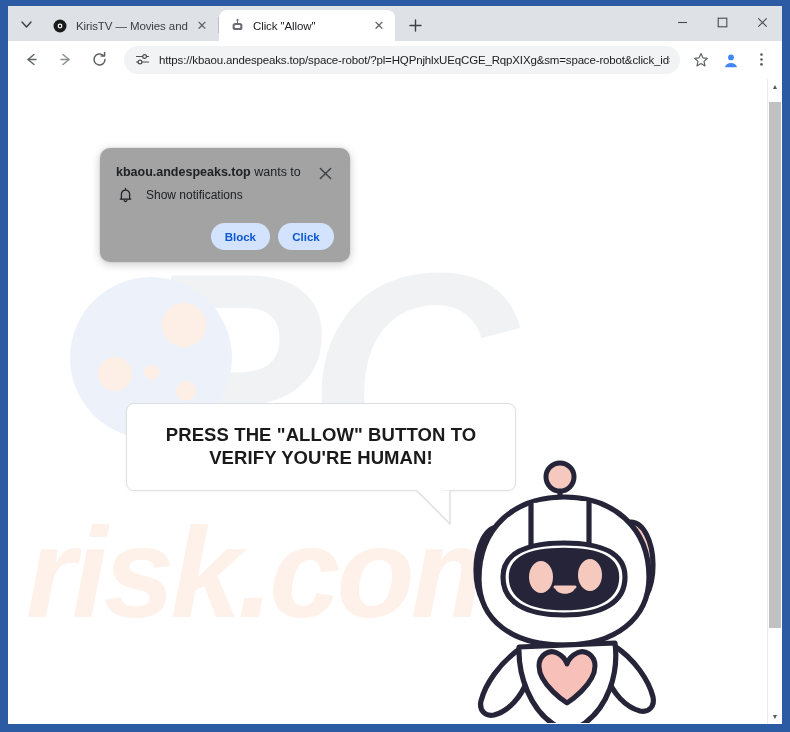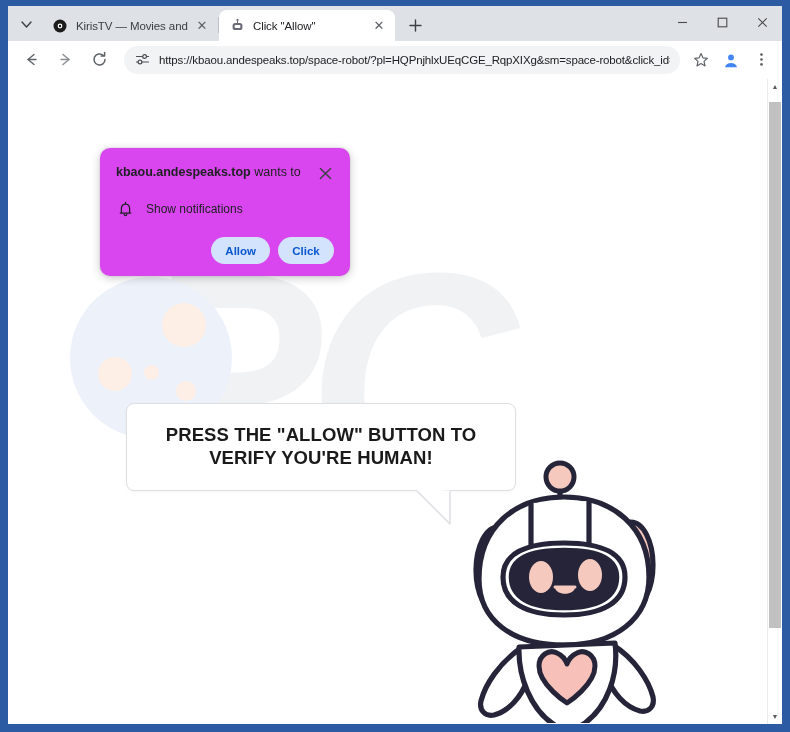--- a/index.html
+++ b/index.html
@@ -273,21 +273,21 @@
     width: 240px;
     height: 296px;
   }
 
   
   .perm-dialog {
     position: absolute;
     left: 92px;
     top: 69px;
     width: 250px;
-    background: #d946ef;
+    background: #a3a3a3;
     border-radius: 10px;
     box-shadow: 0 2px 10px rgba(0,0,0,0.22), 0 0 0 1px rgba(0,0,0,0.04);
     padding: 16px 16px 12px 16px;
     z-index: 50;
   }
   .perm-header {
     display: flex;
     align-items: flex-start;
     justify-content: space-between;
   }
@@ -300,21 +300,21 @@
   .perm-title b { font-weight: bold; }
   .perm-close {
     width: 18px; height: 18px;
     flex: none;
     display: flex; align-items: center; justify-content: center;
     color: #3c4043;
   }
   .perm-row {
     display: flex;
     align-items: center;
-    margin-top: 18px;
+    margin-top: 4px;
   }
   .perm-bell {
     width: 18px; height: 18px;
     flex: none;
     margin-right: 12px;
     display: flex; align-items: center; justify-content: center;
     color: #202124;
   }
   .perm-row-label {
     font-size: 12px;
@@ -495,20 +495,21 @@
           <circle cx="7.5" cy="2.6" r="1.35" fill="#5f6368"></circle>
           <circle cx="7.5" cy="7.5" r="1.35" fill="#5f6368"></circle>
           <circle cx="7.5" cy="12.4" r="1.35" fill="#5f6368"></circle>
         </svg>
       </div>
     </div>
 
     <div class="page">
 
       <div class="wm-pc">PC</div>
+      <div class="wm-risk">risk.com</div>
 
       <div class="planet">
         <div class="crater" style="left:92px; top:26px; width:44px; height:44px;"></div>
         <div class="crater" style="left:28px; top:80px; width:34px; height:34px;"></div>
         <div class="crater" style="left:74px; top:88px; width:15px; height:15px;"></div>
         <div class="crater" style="left:106px; top:104px; width:20px; height:20px;"></div>
       </div>
 
       <div class="bubble">
         <div class="bubble-text">PRESS THE "ALLOW" BUTTON TO VERIFY YOU'RE HUMAN!</div>
@@ -593,21 +594,21 @@
           <span class="perm-bell">
             <svg width="15" height="16" viewBox="0 0 15 16">
               <path d="M7.5 1.3 V2.6 M3.4 12 V7.2 C3.4 4.9 5.2 3 7.5 3 C9.8 3 11.6 4.9 11.6 7.2 V12 M2.2 12 H12.8" fill="none" stroke="#202124" stroke-width="1.25" stroke-linecap="round" stroke-linejoin="round"></path>
               <path d="M6.1 13.2 C6.3 14.1 6.9 14.6 7.5 14.6 C8.1 14.6 8.7 14.1 8.9 13.2" fill="none" stroke="#202124" stroke-width="1.25" stroke-linecap="round"></path>
             </svg>
           </span>
           <span class="perm-row-label">Show notifications</span>
         </div>
 
         <div class="perm-actions">
-          <button class="perm-btn">Allow</button>
+          <button class="perm-btn">Block</button>
           <button class="perm-btn">Click</button>
         </div>
       </div>
 
     </div>
 
     <div class="scrollbar">
       <div class="sb-arrow">▲</div>
       <div class="sb-track">
         <div class="sb-thumb"></div>

